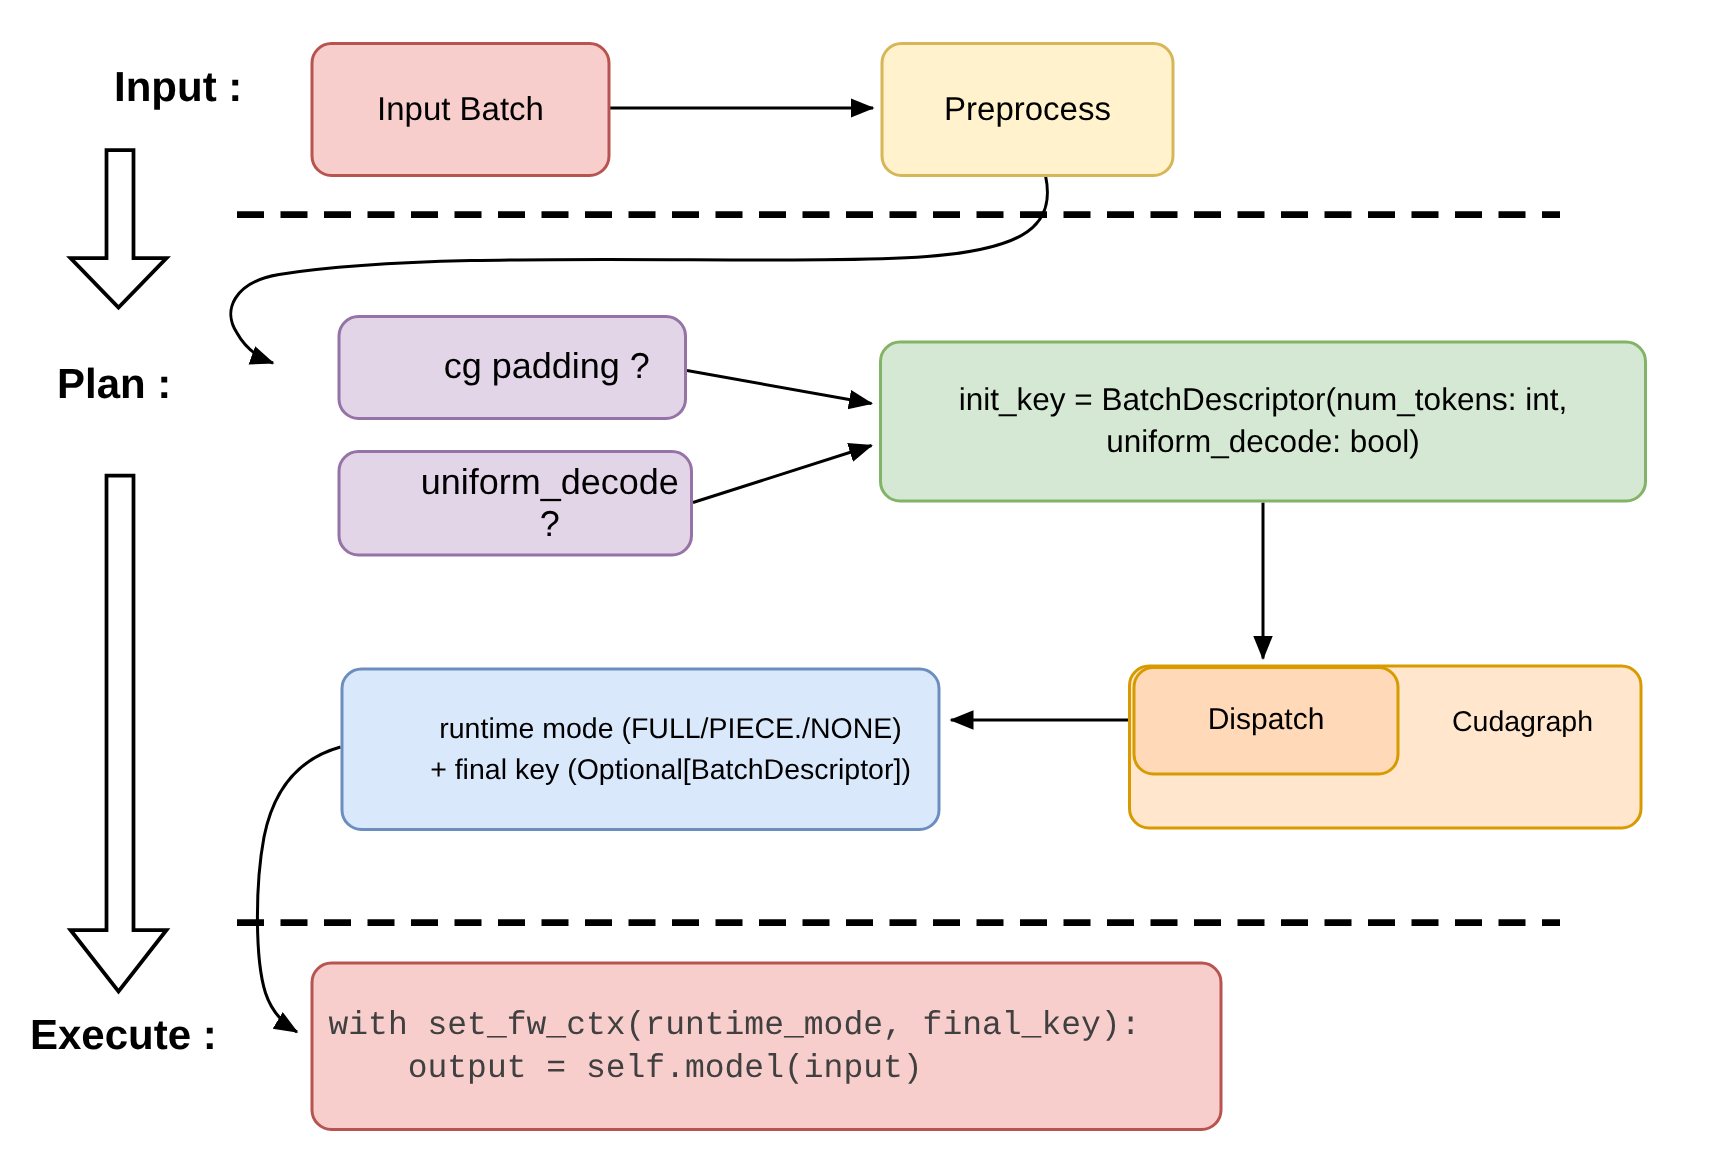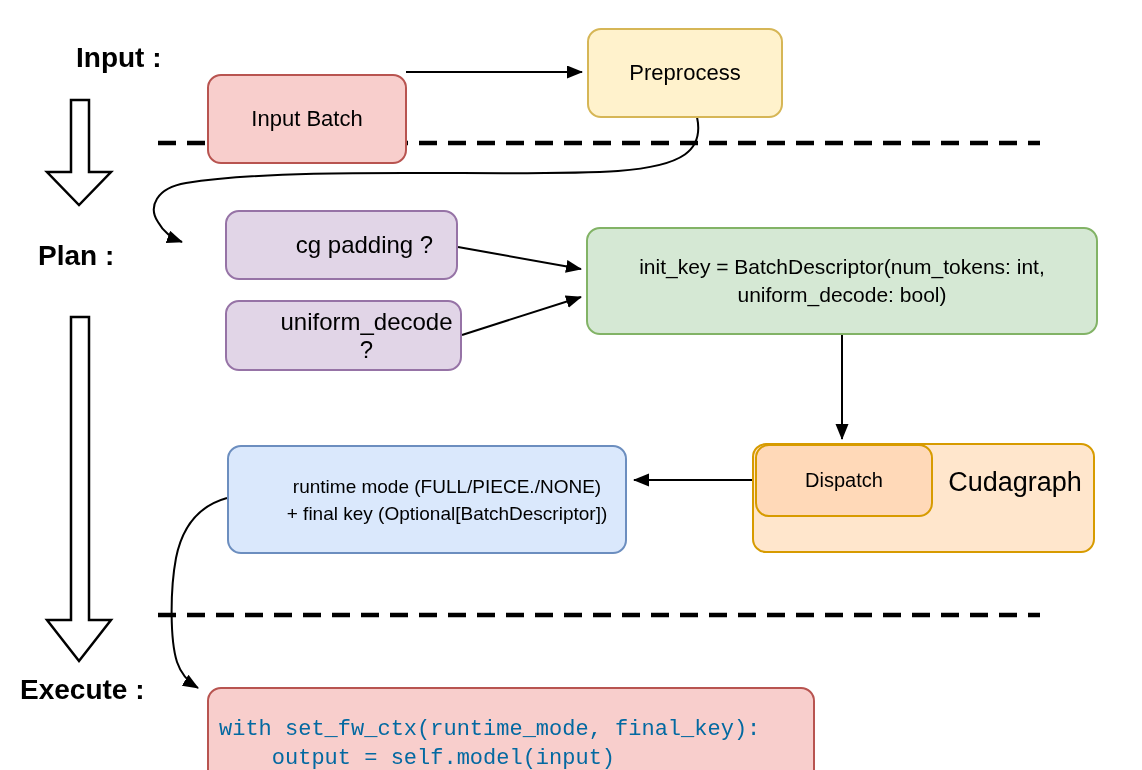--- a/index.html
+++ b/index.html
@@ -30,47 +30,47 @@
     flex-direction: column;
     align-items: center;
     justify-content: center;
     text-align: center;
     border-radius: 14px;
     border: 2px solid #000;
     color: #000000;
   }
   .box .line { display: block; }
 
-  .box-red    { background: #f8cecc; border-color: #b85450; margin-top: 46px; }
+  .box-red    { background: #f8cecc; border-color: #b85450; }
   .box-yellow { background: #fff2cc; border-color: #d6b656; }
   .box-purple { background: #e1d5e7; border-color: #9673a6; padding-left: 46px; }
   .box-green  { background: #d5e8d4; border-color: #82b366; }
   .box-orange-outer { background: #ffe6cc; border-color: #d79b00; }
   .box-orange-inner { background: #ffd9b8; border-color: #d79b00; }
   .box-blue   { background: #dae8fc; border-color: #6c8ebf; padding-left: 40px; }
 
   #input-batch    { left: 207px; top: 28px;  width: 200px; height: 90px;  font-size: 22px; }
   #preprocess     { left: 587px; top: 28px;  width: 196px; height: 90px;  font-size: 22px; }
   #cg-padding     { left: 225px; top: 210px; width: 233px; height: 70px;  font-size: 24px; }
   #uniform-decode { left: 225px; top: 300px; width: 237px; height: 71px;  font-size: 24px; }
   #init-key       { left: 586px; top: 227px; width: 512px; height: 108px; font-size: 21px; line-height: 28px; }
   #cudagraph-outer{ left: 752px; top: 443px; width: 343px; height: 110px; }
   #dispatch-inner { left: 755px; top: 444px; width: 178px; height: 73px;  font-size: 20px; }
   #cudagraph-label{
     position: absolute; left: 935px; top: 443px; width: 160px; height: 78px;
     display: flex; flex-direction: column; align-items: center; justify-content: center;
-    font-size: 27px; line-height: 32px; color: #000; text-align: center;
+    font-size: 19px; line-height: 32px; color: #000; text-align: center;
   }
   #runtime-blue   { left: 227px; top: 445px; width: 400px; height: 109px; font-size: 19px; line-height: 27px; }
   #execute-code   {
     left: 207px; top: 641px; width: 608px; height: 113px;
     align-items: flex-start; justify-content: center; text-align: left;
     padding-left: 10px;
     font-family: "Liberation Mono", monospace;
-    font-size: 22px; line-height: 29px; color: #0369a1;
+    font-size: 22px; line-height: 29px; color: #404040;
     white-space: pre;
   }
 
   #lbl-input   { left: 30px; top: 42px; margin-left: 46px; }
   #lbl-plan    { left: 38px; top: 240px; }
   #lbl-execute { left: 20px; top: 674px; }
 </style>
 </head>
 <body>
 

